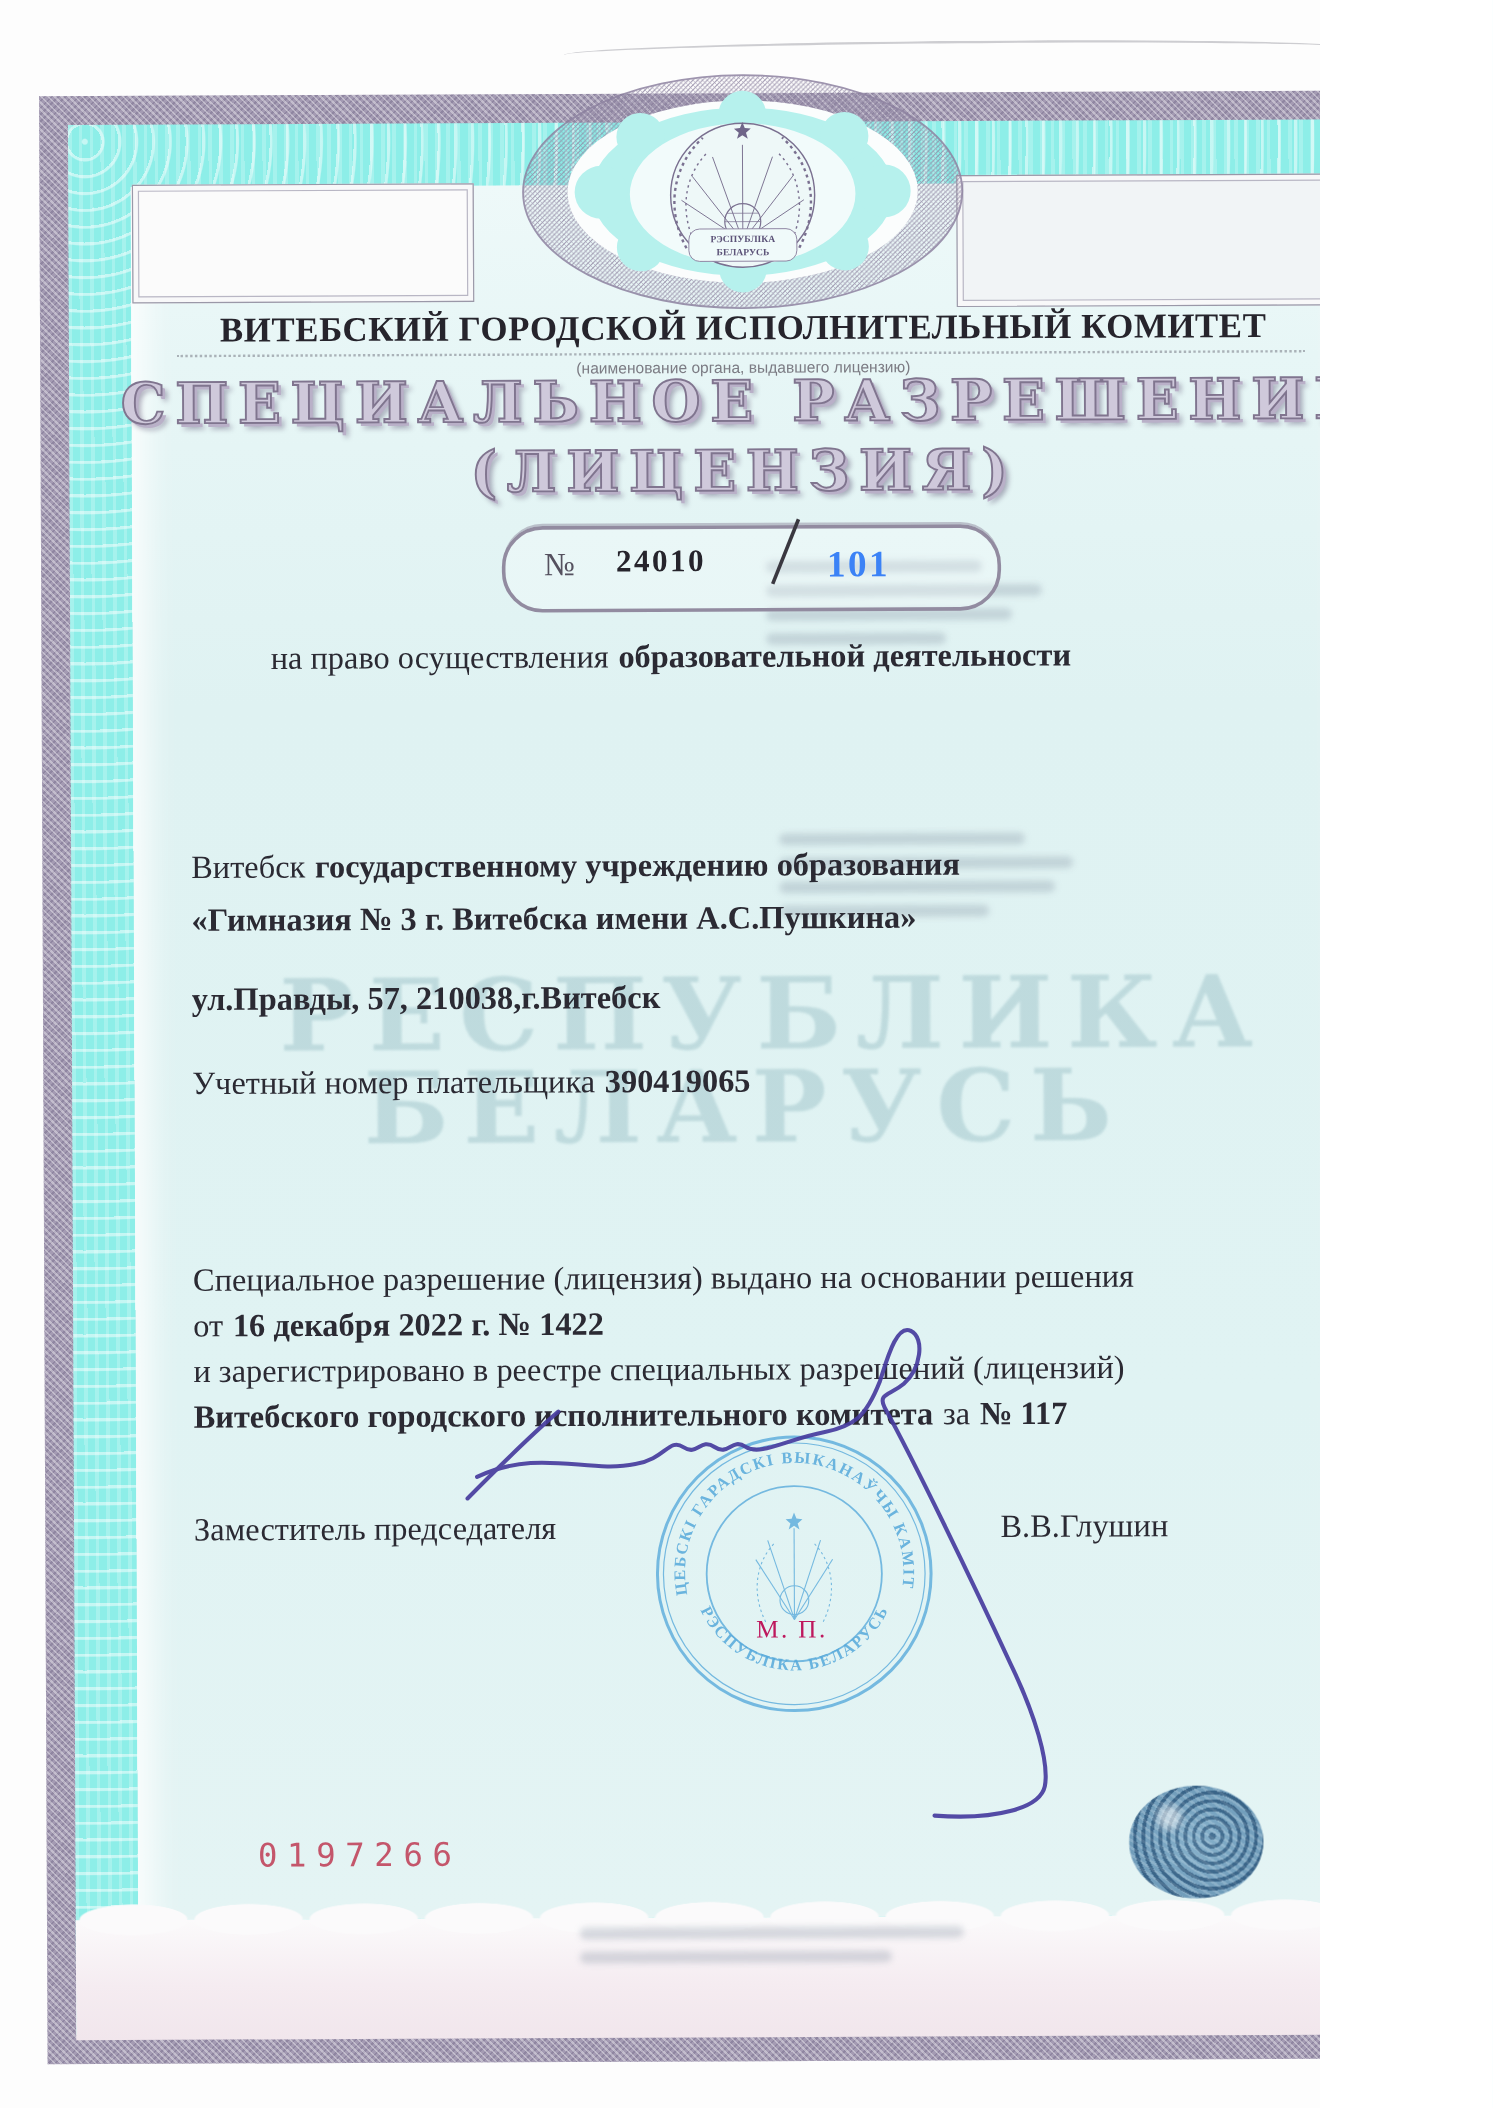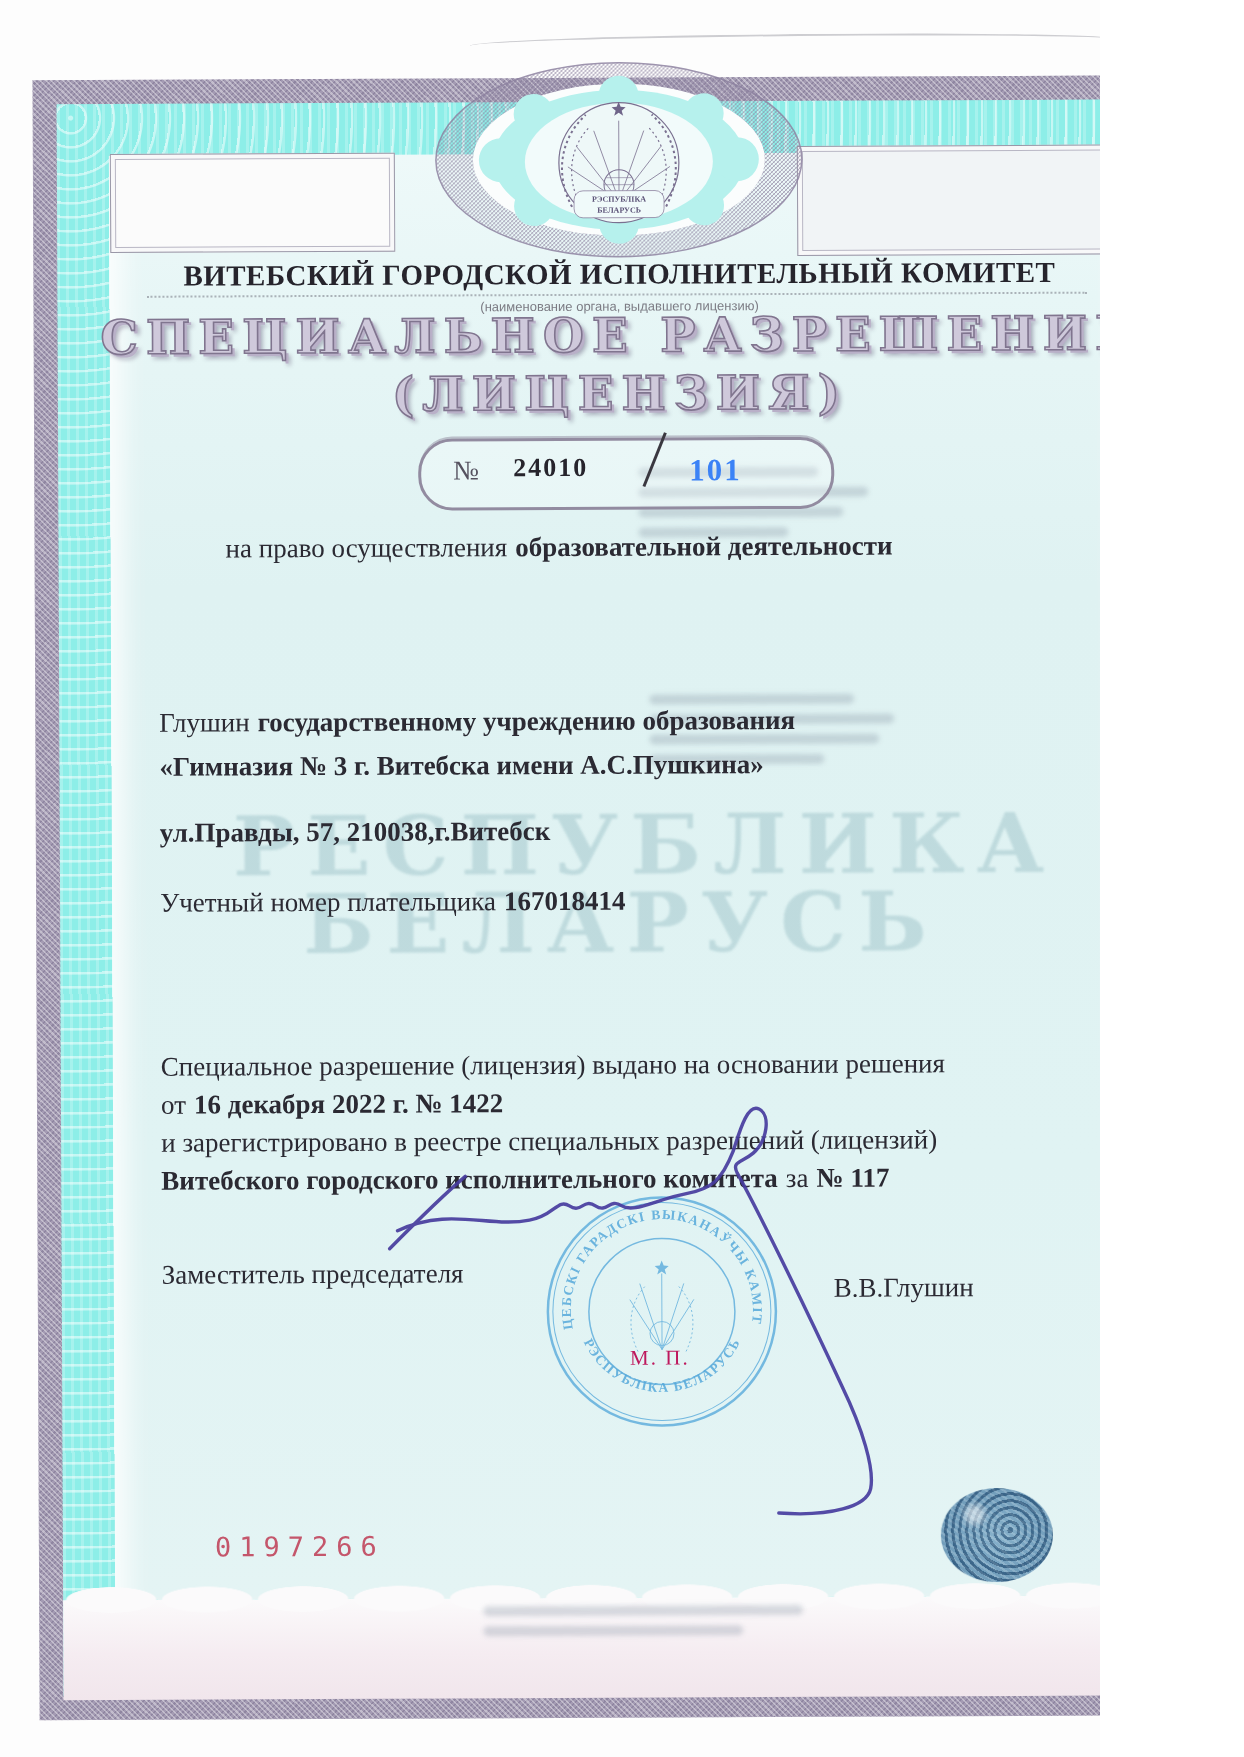--- a/index.html
+++ b/index.html
@@ -62,21 +62,21 @@
   .line{position:absolute;z-index:6;font-size:27px;color:#2b2a33;white-space:nowrap;}
   .b{font-weight:bold;}
   .sp{margin-right:.30em;}
   .scope{left:227px;top:532px;}
   .grantee1{left:160px;top:706px;}
   .grantee2{left:160px;top:750px;font-weight:bold;}
   .address{left:160px;top:816px;font-weight:bold;}
   .taxpayer{left:160px;top:886px;}
   .basis{position:absolute;left:160px;top:1046px;z-index:6;font-size:27px;line-height:38px;color:#2b2a33;white-space:nowrap;}
   .signer-title{left:160px;top:1258px;}
-  .signer-name{left:832px;top:1258px;margin-top:16px;}
+  .signer-name{left:832px;top:1258px;}
   .seal-mark{position:absolute;left:628px;top:1346px;z-index:7;font-size:21px;letter-spacing:2px;color:#be185d;}
 
   
   .wm{position:absolute;z-index:3;font-family:"DejaVu Serif","Liberation Serif",serif;font-weight:bold;
         color:rgba(146,187,192,.42);filter:blur(1px);white-space:nowrap;}
   .wm1{left:233px;top:796px;font-size:83px;letter-spacing:12px;}
   .wm2{left:303px;top:874px;font-size:83px;letter-spacing:12px;}
 
   
   .round-stamp{position:absolute;left:540px;top:1192px;z-index:5;}
@@ -190,26 +190,26 @@
       <span class="num-left">24010</span>
       <span class="num-slash"></span>
       <span class="num-right">101</span>
     </div>
 
     <div class="line scope">
       <span class="sp">на право осуществления</span><span class="b">образовательной деятельности</span>
     </div>
 
     <div class="line grantee1">
-      <span class="sp">Глушин</span><span class="b">государственному учреждению образования</span>
+      <span class="sp">Витебск</span><span class="b">государственному учреждению образования</span>
     </div>
     <div class="line grantee2">«Гимназия № 3 г. Витебска имени А.С.Пушкина»</div>
     <div class="line address">ул.Правды, 57, 210038,г.Витебск</div>
     <div class="line taxpayer">
-      <span class="sp">Учетный номер плательщика</span><span class="b">167018414</span>
+      <span class="sp">Учетный номер плательщика</span><span class="b">390419065</span>
     </div>
 
     <div class="basis">
       <div>Специальное разрешение (лицензия) выдано на основании решения</div>
       <div>
         <span class="sp">от</span><span class="b">16 декабря 2022 г. № 1422</span>
       </div>
       <div>и зарегистрировано в реестре специальных разрешений (лицензий)</div>
       <div>
         <span class="b sp">Витебского городского исполнительного комитета</span><span class="sp">за</span><span class="b">№ 117</span>

